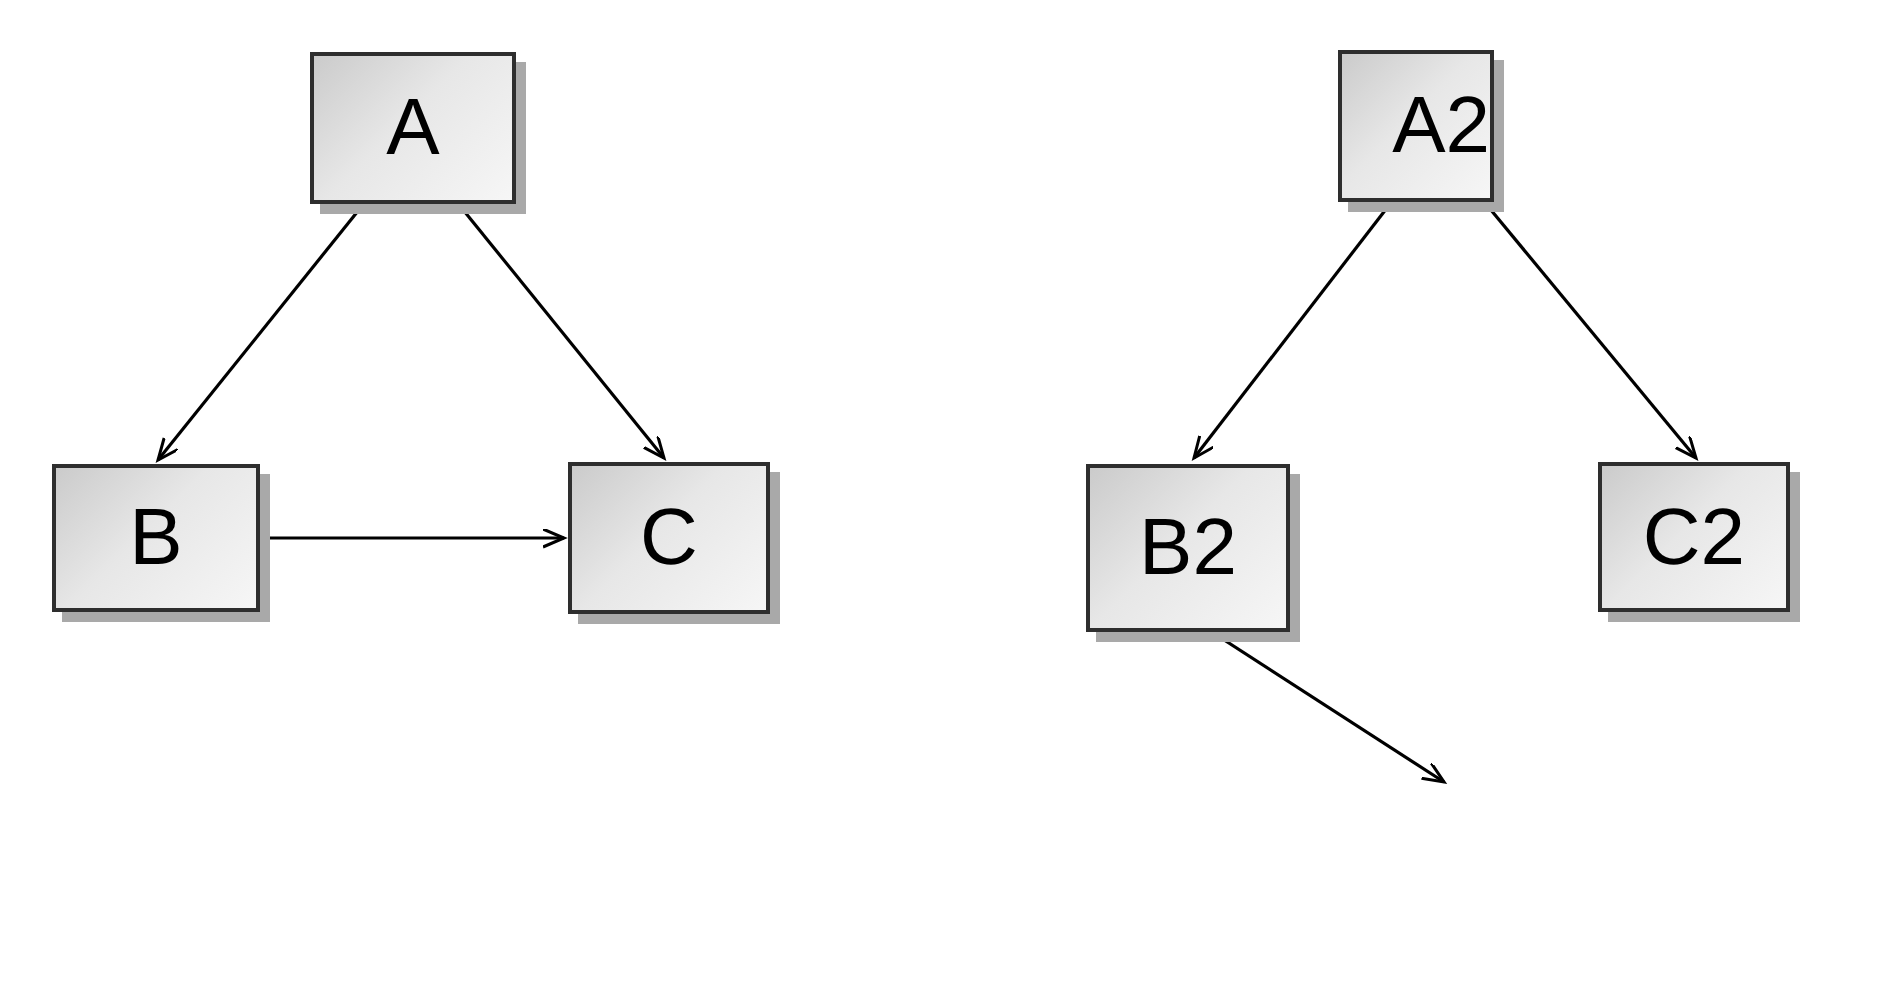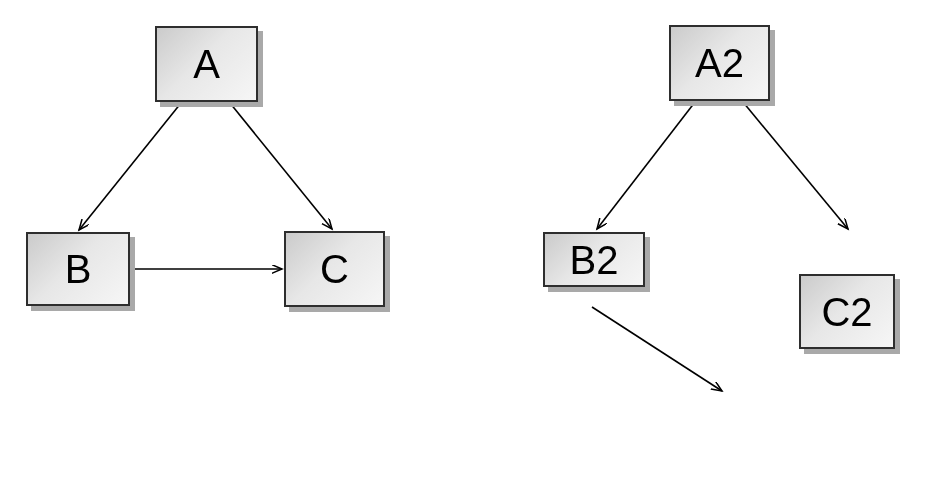--- a/index.html
+++ b/index.html
@@ -69,23 +69,23 @@
   <div class="node" style="left:155px; top:26px; width:103px; height:76px;">
     <span class="node-label">A</span>
   </div>
   <div class="node" style="left:26px; top:232px; width:104px; height:74px;">
     <span class="node-label">B</span>
   </div>
   <div class="node" style="left:284px; top:231px; width:101px; height:76px;">
     <span class="node-label">C</span>
   </div>
 
-  <div class="node" style="left:669px; top:25px; width:101px; height:76px;">
+  <div class="node" style="left:669px; top:25px; width:78px; height:76px;justify-content:flex-end;">
     <span class="node-label">A2</span>
   </div>
-  <div class="node" style="left:543px; top:232px; width:102px; height:55px;">
+  <div class="node" style="left:543px; top:232px; width:102px; height:84px;">
     <span class="node-label">B2</span>
   </div>
-  <div class="node" style="left:799px; top:231px; width:96px; height:75px;margin-top:43px;">
+  <div class="node" style="left:799px; top:231px; width:96px; height:75px;">
     <span class="node-label">C2</span>
   </div>
 
 </div>
 
 </body></html>

